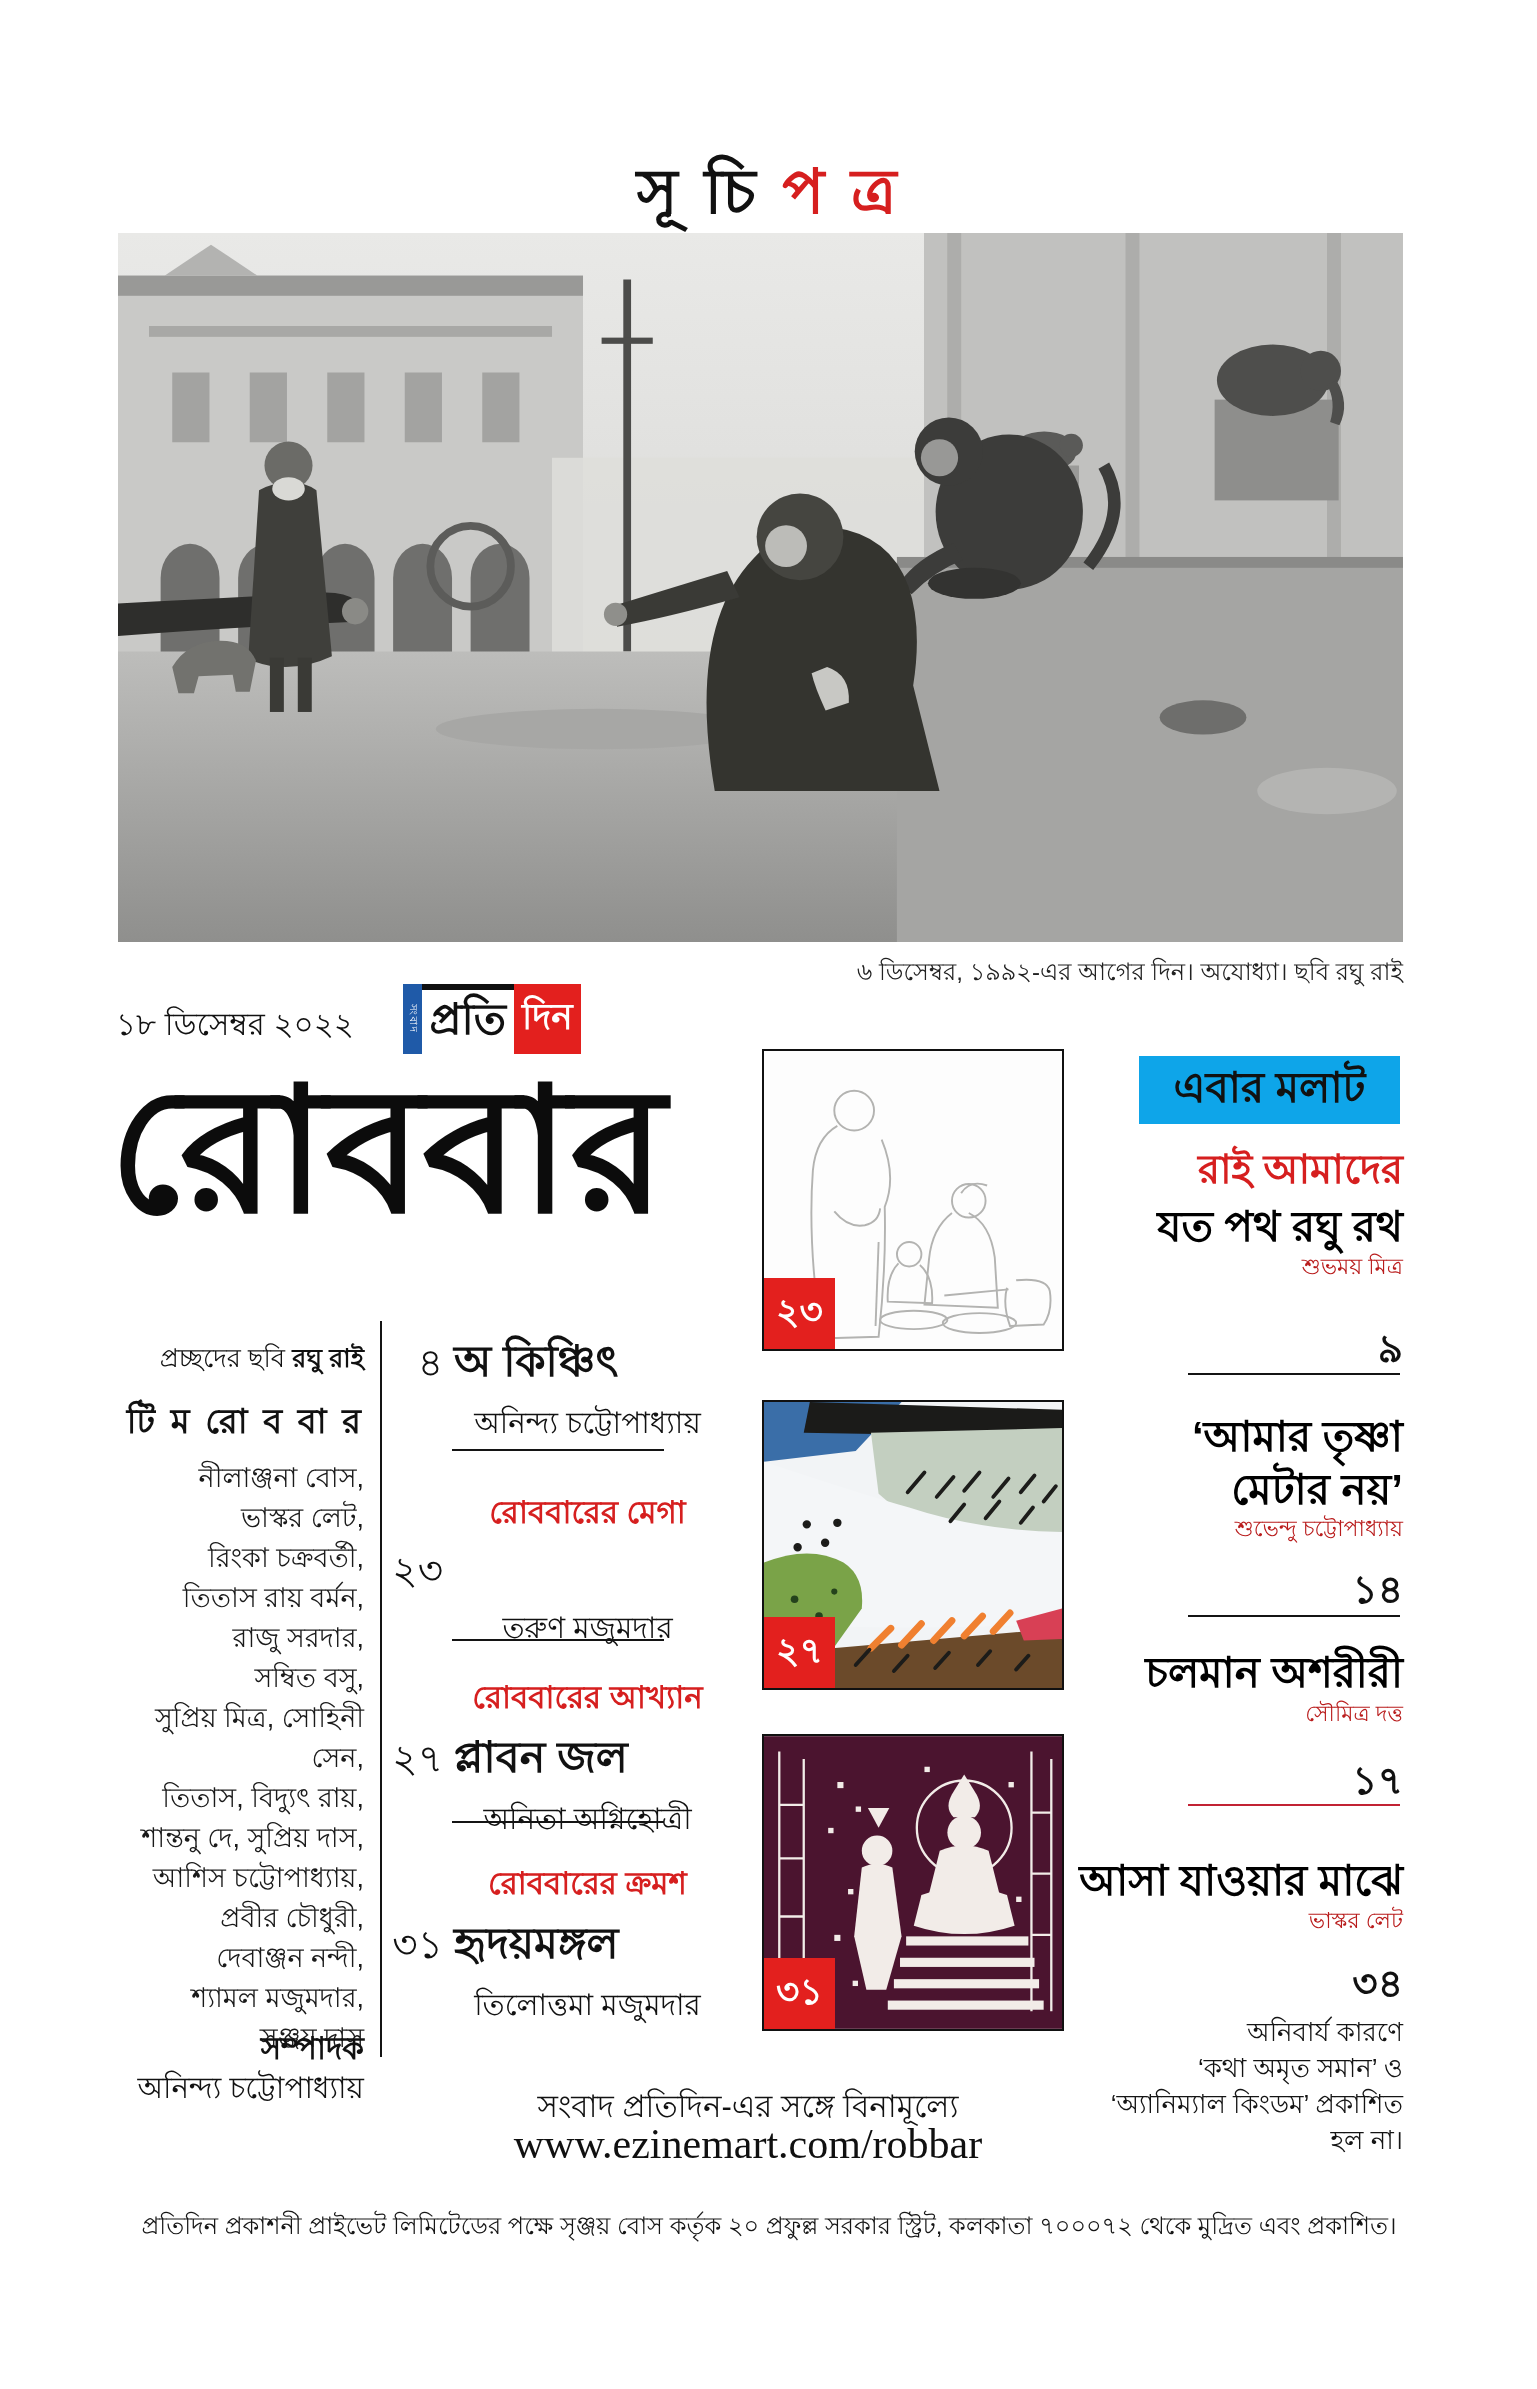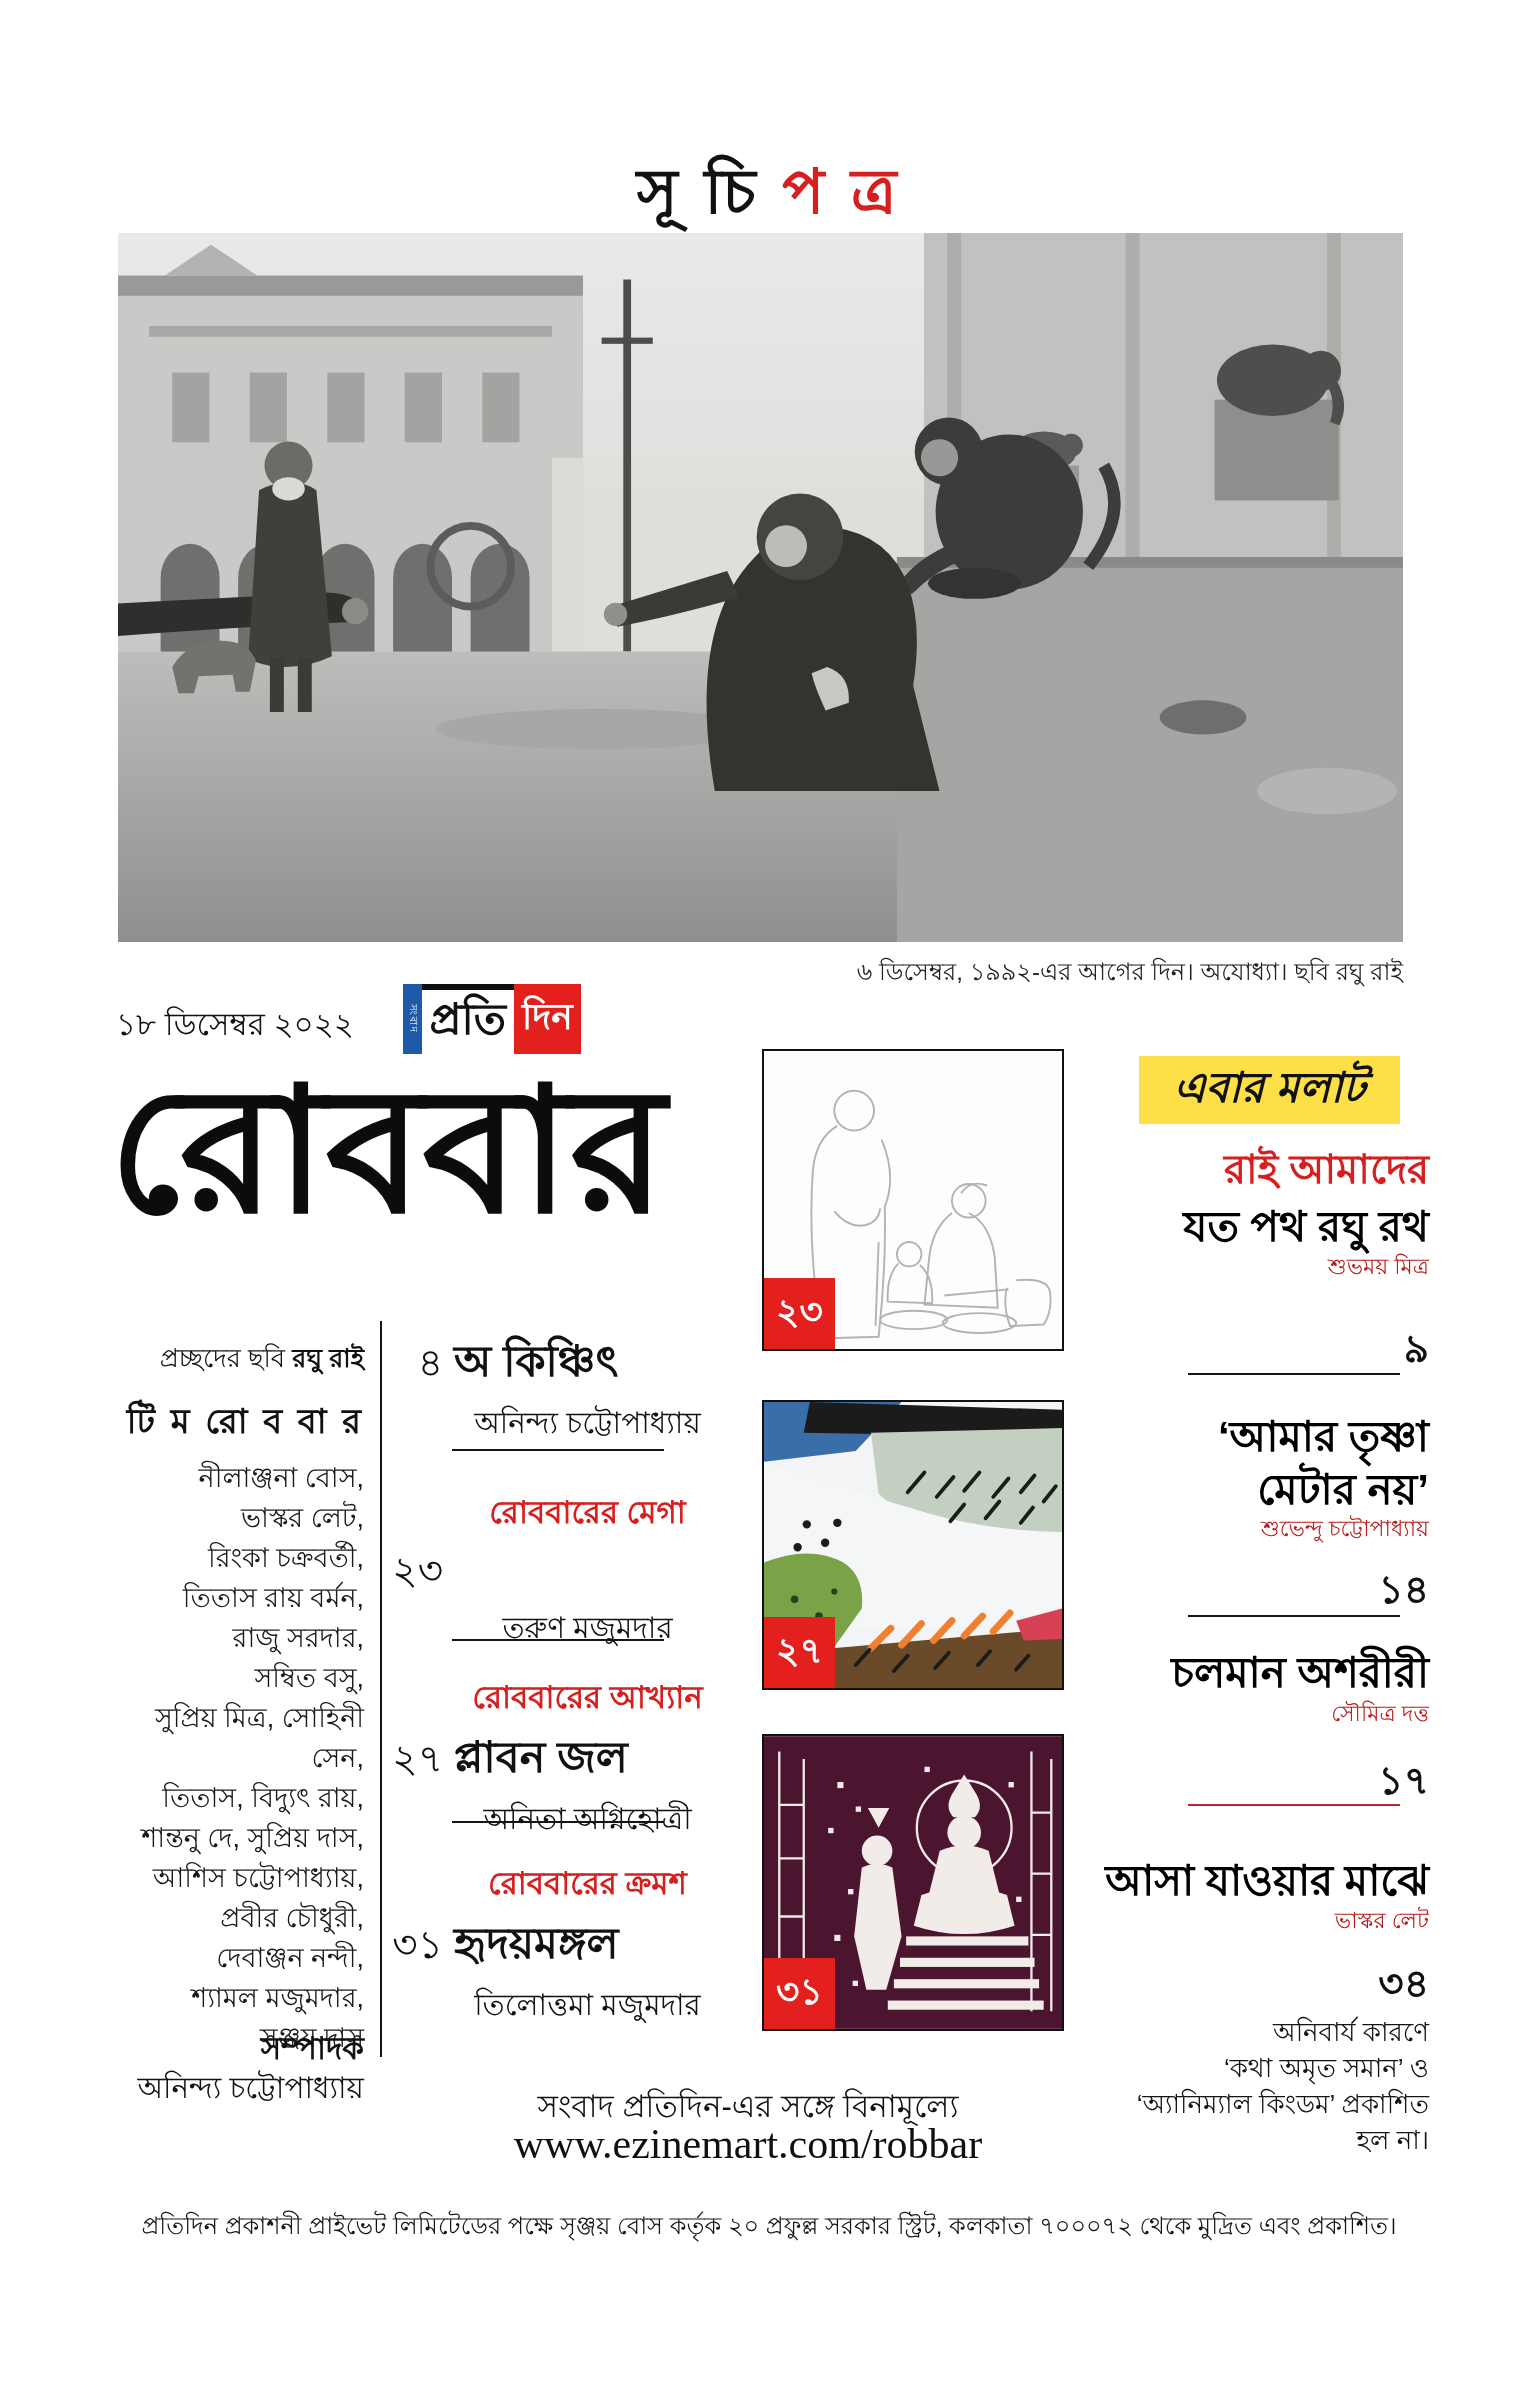--- a/index.html
+++ b/index.html
@@ -37,23 +37,23 @@
   .mid-num{width:66px;text-align:right;padding-right:11px;font-size:39px;box-sizing:border-box;}
   .mid-name{font-size:43px;font-weight:bold;white-space:nowrap;}
   .mid-author{font-size:29.5px;text-align:center;padding-left:66px;}
   .hdivider{height:2.3px;background:#141414;left:452px;width:212px;}
   
   .thumb{left:762px;width:302px;border:2.3px solid #111;box-sizing:border-box;overflow:hidden;background:#fff;}
   .thumb svg{display:block;width:100%;height:100%;}
   .thumb-label{position:absolute;left:0;bottom:0;width:71px;height:71px;background:#e3201e;color:#fff;
     display:flex;align-items:center;justify-content:center;font-size:36px;font-weight:bold;}
   
-  .rightcol{width:326px;left:1077px;text-align:right;margin-left:26px;}
-  .badge{left:1139px;top:1056px;width:261px;height:68px;background:#fde047;color:#111;
-    display:flex;align-items:center;justify-content:center;font-size:42px;font-weight:bold;font-style:italic;}
+  .rightcol{width:326px;left:1077px;text-align:right;}
+  .badge{left:1139px;top:1056px;width:261px;height:68px;background:#0ea5e9;color:#111;
+    display:flex;align-items:center;justify-content:center;font-size:42px;font-weight:bold;}
   .kicker{top:1138px;font-size:40px;font-weight:bold;color:#d61f1f;}
   .r-title{font-size:42px;font-weight:bold;color:#000000;white-space:nowrap;}
   .r-author{font-size:22px;color:#b91c1c;}
   .r-page{font-size:39px;font-weight:bold;padding-right:4.7px;}
   .r-div{left:1188px;width:212px;height:2.3px;background:#141414;}
   .r-div.red{background:#c22334;}
   .notice{top:2014px;font-size:26px;line-height:36px;color:#141414;}
   
   .free-with{left:0;top:2082px;width:1496px;text-align:center;font-size:31px;}
   .website{left:0;top:2120px;width:1496px;text-align:center;font-size:42px;

